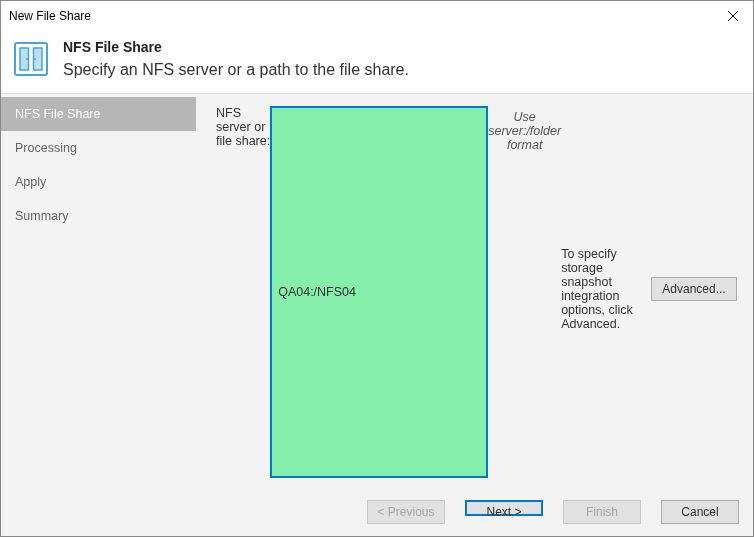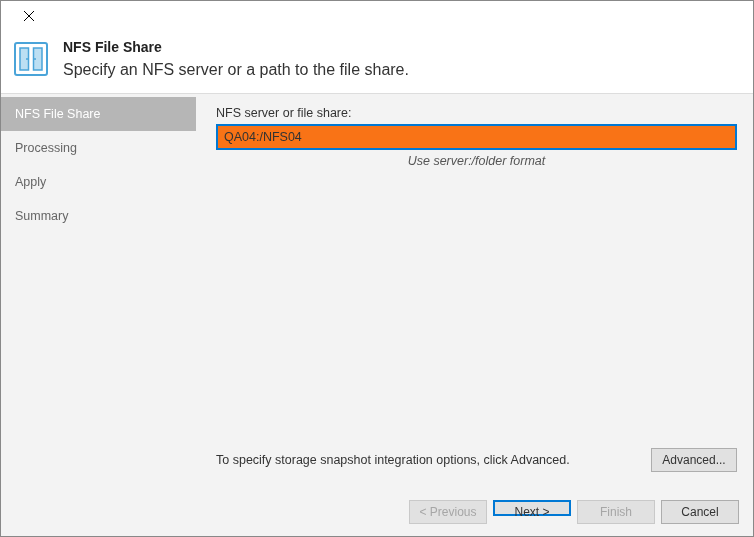--- a/index.html
+++ b/index.html
@@ -15,41 +15,42 @@
     .header-text { display: flex; flex-direction: column; gap: 6px; }
     .header-title { font-weight: 600; font-size: 14px; color: #222; }
     .header-subtitle { font-size: 16px; color: #333; }
 
     .body { flex: 1; display: flex; background: #f3f3f3; border-top: 1px solid #ddd; }
     
     .sidebar { width: 195px; background: #f3f3f3; padding-top: 3px; }
     .sidebar-item { padding: 10px 14px; color: #666; cursor: pointer; font-size: 12.5px; }
     .sidebar-item.active { background: #b6b6b6; color: #fff; }
 
-    .main { flex: 1; padding: 12px 16px 12px 20px; display: flex; flex-direction: column; }
+    .main { flex: 1; padding: 12px 16px 12px 20px; display: flex; flex-direction: row; }
     .field-label { color: #333; margin-bottom: 4px; font-size: 12.5px; }
-    .field-input { width: 100%; padding: 4px 6px; border: 2px solid #0078d4; background: #f97316; font-size: 12.5px; color: #333; outline: none; font-family: inherit; }
+    .field-input { width: 100%; padding: 4px 6px; border: 2px solid #0078d4; background: #86efac; font-size: 12.5px; color: #333; outline: none; font-family: inherit; }
     .field-hint { font-style: italic; color: #555; margin-top: 4px; font-size: 12.5px; text-align: center; }
     
     .spacer { flex: 1; }
     
     .bottom-row { display: flex; align-items: center; gap: 0; padding-bottom: 6px; }
     .bottom-text { flex: 1; color: #333; font-size: 12.5px; }
     
-    .footer { display: flex; justify-content: flex-end; gap: 6px; padding: 10px 14px 12px; background: #f3f3f3; border-top: 0; }
+    .footer { display: flex; justify-content: flex-end; gap: 20px; padding: 10px 14px 12px; background: #f3f3f3; border-top: 0; }
     
     .btn { min-width: 78px; height: 24px; border: 1px solid #adadad; background: #e1e1e1; color: #333; font-size: 12px; cursor: pointer; font-family: inherit; padding: 0 8px; }
     .btn.disabled { color: #a6a6a6; cursor: default; background: #e1e1e1; border-color: #c9c9c9; }
     .btn.primary { border: 2px solid #0078d4; height: 16px; line-height: 20px; }
     .btn.advanced { min-width: 86px; }
   </style>
 </head>
 <body>
 
 <div class="titlebar">
+  <div class="titlebar-title">New File Share</div>
   <div class="titlebar-close">
     <svg viewBox="0 0 10 10">
         <line x1="0" y1="0" x2="10" y2="10" stroke="#000" stroke-width="1"></line>
         <line x1="10" y1="0" x2="0" y2="10" stroke="#000" stroke-width="1"></line>
       </svg>
   </div>
 </div>
 
 <div class="header">
   <div class="header-icon">

